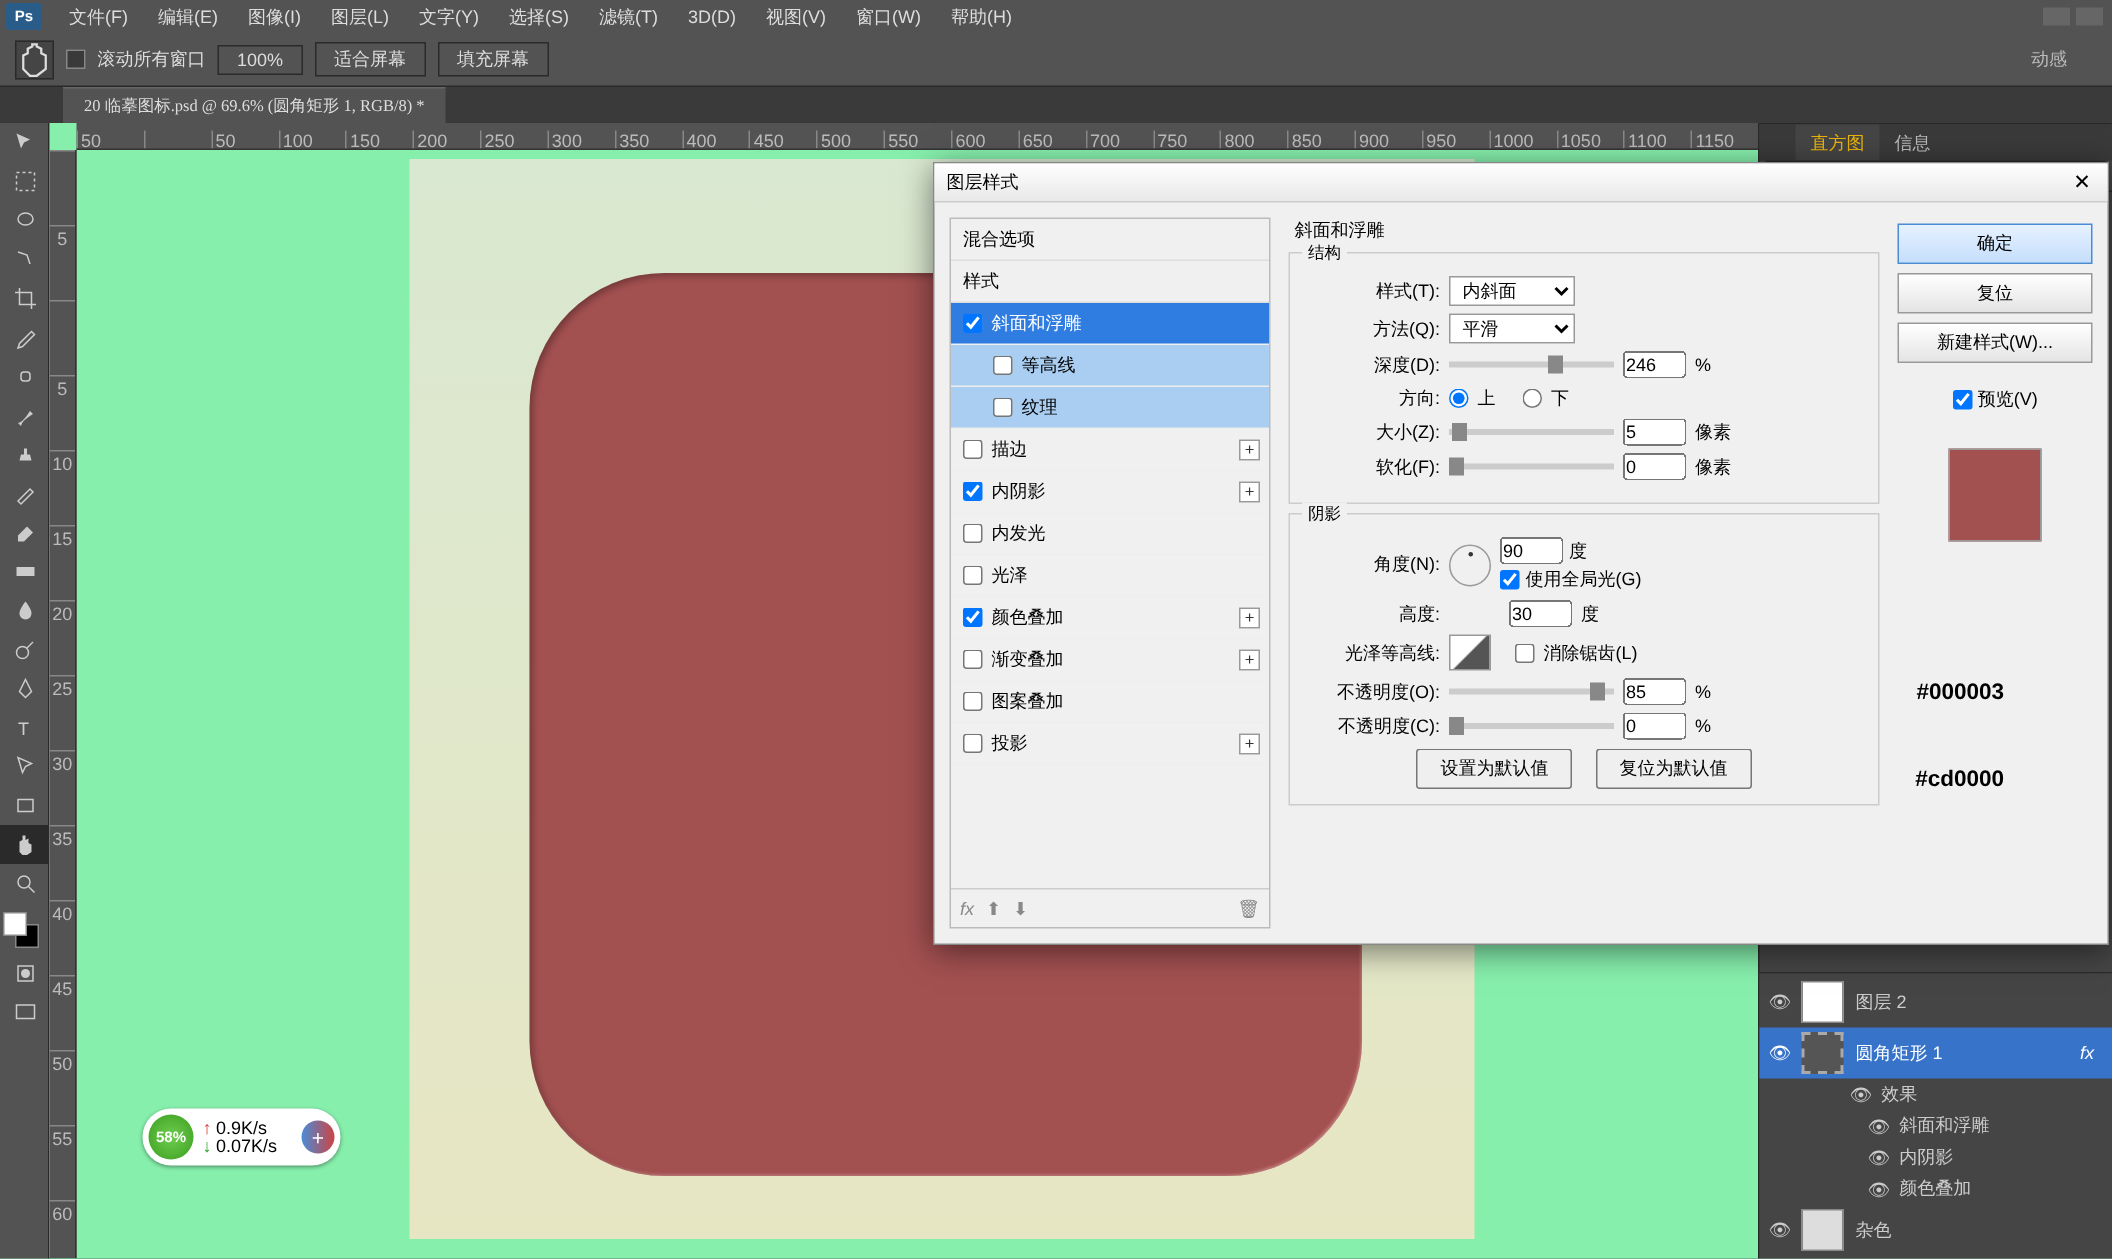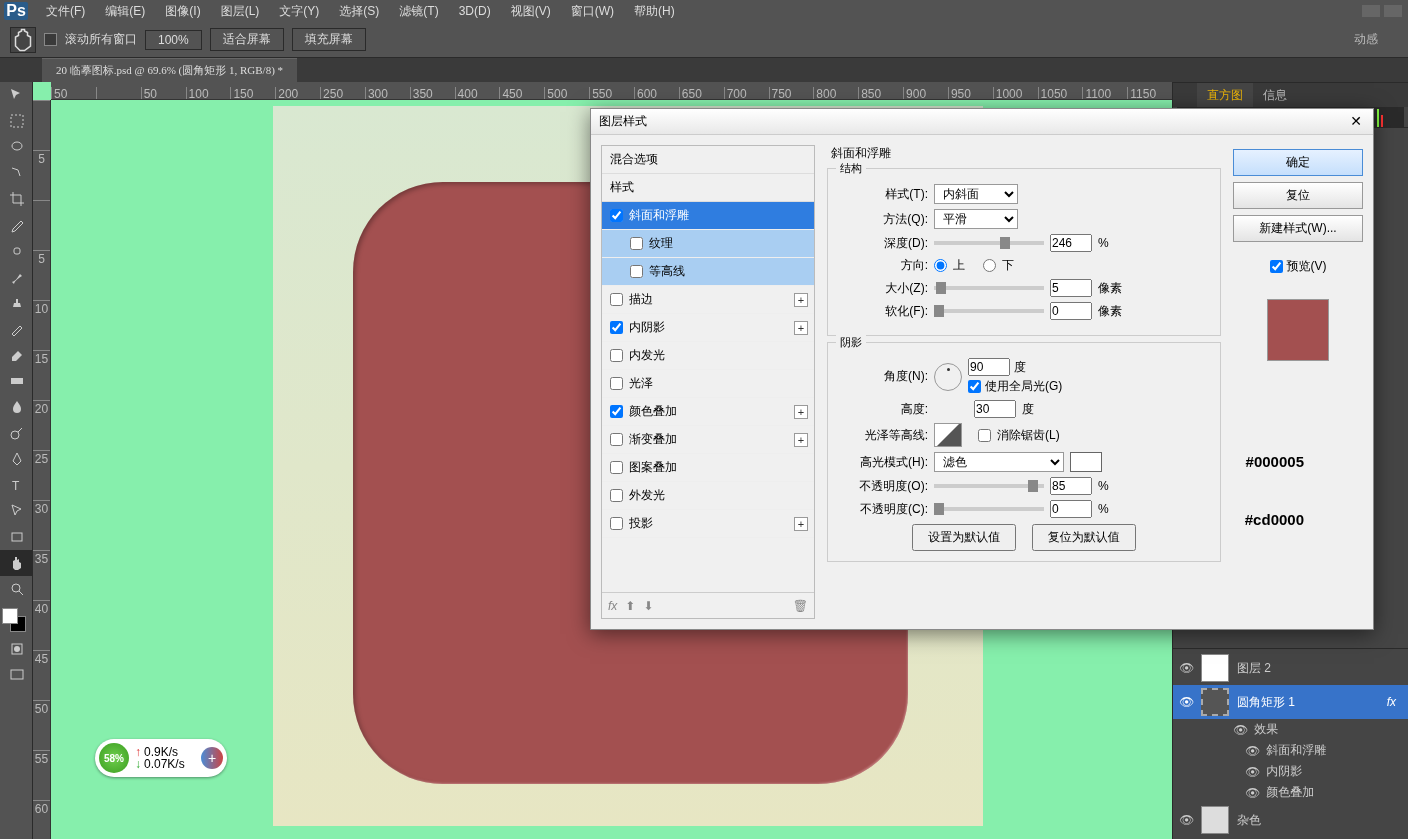--- a/index.html
+++ b/index.html
@@ -1,20 +1,20 @@
 <!DOCTYPE html>
 <html><head>
 <meta charset="utf-8">
 <style>
 * { margin: 0; padding: 0; box-sizing: border-box; font-family: "Microsoft YaHei", sans-serif; font-size: 12px; }
 body { background: #535353; width: 1408px; height: 839px; overflow: hidden; position: relative; }
 
 
 .menubar { background: #535353; height: 22px; display: flex; align-items: center; padding-left: 4px; color: #ddd; }
-.menubar .logo { width: 24px; height: 18px; background: #2a5c8a; margin-right: 8px; display: flex; align-items: center; justify-content: center; font-size: 16px; font-weight: bold; color: #fff; border-radius: 2px; }
+.menubar .logo { width: 24px; height: 18px; background: #2a5c8a; margin-right: 8px; display: flex; align-items: center; justify-content: center; font-size: 10px; font-weight: bold; color: #fff; border-radius: 2px; }
 .menubar .menu { padding: 2px 10px; cursor: default; }
 .menubar .winctrl { margin-left: auto; display: flex; gap: 4px; padding-right: 6px; }
 .menubar .winctrl div { width: 18px; height: 12px; background: #666; }
 
 
 .optbar { background: #535353; height: 36px; border-bottom: 1px solid #2a2a2a; display: flex; align-items: center; padding-left: 10px; gap: 8px; color: #ddd; }
 .optbar .tool-ind { width: 26px; height: 26px; background: #454545; border: 1px solid #2a2a2a; display: flex; align-items: center; justify-content: center; }
 .optbar .cb { width: 13px; height: 13px; border: 1px solid #888; background: #3a3a3a; }
 .optbar .btn { background: #535353; border: 1px solid #2a2a2a; padding: 2px 12px; color: #ddd; }
 .optbar .spacer { flex: 1; }
@@ -63,21 +63,21 @@
 .layer-row { display: flex; align-items: center; padding: 3px 6px; color: #ccc; gap: 8px; }
 .layer-row.sel { background: #3773c9; color: #fff; }
 .layer-row .eye { width: 14px; }
 .layer-row .thumb { width: 28px; height: 28px; background: #fff; border: 1px solid #888; }
 .layer-row .thumb.dark { background: #555; border: 2px dashed #aaa; }
 .effect-row { padding: 2px 6px 2px 60px; color: #ccc; display: flex; align-items: center; gap: 6px; }
 .fx-badge { margin-left: auto; font-style: italic; padding-right: 6px; }
 .sub { padding-left: 72px; }
 
 
-.dialog { position: absolute; left: 590px; top: 108px; width: 784px; height: 522px; background: #f0f0f0; border: 1px solid #888; box-shadow: 0 4px 20px rgba(0,0,0,0.5); display: flex; flex-direction: column; }
+.dialog { position: absolute; left: 622px; top: 108px; width: 784px; height: 522px; background: #f0f0f0; border: 1px solid #888; box-shadow: 0 4px 20px rgba(0,0,0,0.5); display: flex; flex-direction: column; }
 .dlg-title { height: 26px; background: linear-gradient(#fff, #e8e8e8); display: flex; align-items: center; padding: 0 8px; border-bottom: 1px solid #ccc; }
 .dlg-title .txt { flex: 1; font-size: 12px; }
 .dlg-title .close { width: 18px; height: 18px; text-align: center; cursor: pointer; font-size: 14px; }
 .dlg-body { flex: 1; display: flex; padding: 10px; gap: 12px; }
 .styles-col { width: 214px; border: 1px solid #bbb; display: flex; flex-direction: column; }
 .styles-col .hdr { padding: 5px 8px; border-bottom: 1px solid #ddd; }
 .style-item { display: flex; align-items: center; padding: 5px 8px; border-bottom: 1px solid #eee; gap: 6px; position: relative; }
 .style-item.sel { background: #2f7de0; color: #fff; }
 .style-item.shade { background: #a9cef2; }
 .style-item input[type=checkbox] { width: 13px; height: 13px; }
@@ -402,25 +402,25 @@
     <div class="styles-col">
       <div class="hdr">混合选项</div>
       <div class="hdr">样式</div>
       <div id="style-items">
           <div class="style-item sel">
             <input type="checkbox" checked="" style="">
             <span>斜面和浮雕</span>
           </div>
           <div class="style-item shade indent">
             <input type="checkbox" style="">
+            <span>等高线</span>
+          </div>
+          <div class="style-item shade indent">
+            <input type="checkbox" style="">
             <span>纹理</span>
-          </div>
-          <div class="style-item shade indent">
-            <input type="checkbox" style="">
-            <span>等高线</span>
           </div>
           <div class="style-item">
             <input type="checkbox" style="">
             <span>描边</span>
             <span class="plus">+</span>
           </div>
           <div class="style-item">
             <input type="checkbox" checked="" style="">
             <span>内阴影</span>
             <span class="plus">+</span>
@@ -439,24 +439,20 @@
             <span class="plus">+</span>
           </div>
           <div class="style-item">
             <input type="checkbox" style="">
             <span>渐变叠加</span>
             <span class="plus">+</span>
           </div>
           <div class="style-item">
             <input type="checkbox" style="">
             <span>图案叠加</span>
-          </div>
-          <div class="style-item">
-            <input type="checkbox" style="">
-            <span>外发光</span>
           </div>
           <div class="style-item">
             <input type="checkbox" style="">
             <span>投影</span>
             <span class="plus">+</span>
           </div>
         </div>
       <div class="styles-footer">
         <span style="font-style:italic">fx</span>
         <span>⬆</span>
@@ -534,41 +530,36 @@
           <input class="num" value="30" style="">
           <span>度</span>
         </div>
         <div class="row">
           <span class="lbl">光泽等高线:</span>
           <div class="contour-sw"></div>
           <input type="checkbox" style="margin-left: 10px;">
           <span>消除锯齿(L)</span>
         </div>
         <div class="row">
-          <span class="lbl">高光模式(H):</span>
-          <select style="width:130px"><option>滤色</option></select>
-          <div class="color-sw" style="background:#ffffff"></div>
-        </div>
-        <div class="row">
           <span class="lbl">不透明度(O):</span>
           <div class="slider">
               <div class="thumb" style="left:85%"></div>
             </div>
           <input class="num" value="85" style="">
           <span class="unit">%</span>
         </div>
         <div class="row">
           <span class="lbl">不透明度(C):</span>
           <div class="slider">
               <div class="thumb" style="left:0"></div>
             </div>
           <input class="num" value="0" style="">
           <span class="unit">%</span>
         </div>
-        <div class="note" style="right:-84px;top:110px">#000005</div>
+        <div class="note" style="right:-84px;top:110px">#000003</div>
         <div class="note" style="right:-84px;top:168px">#cd0000</div>
         <div class="btnrow">
           <button>设置为默认值</button>
           <button>复位为默认值</button>
         </div>
       </div>
     </div>
 
     <div class="actions-col">
       <button class="prim">确定</button>

